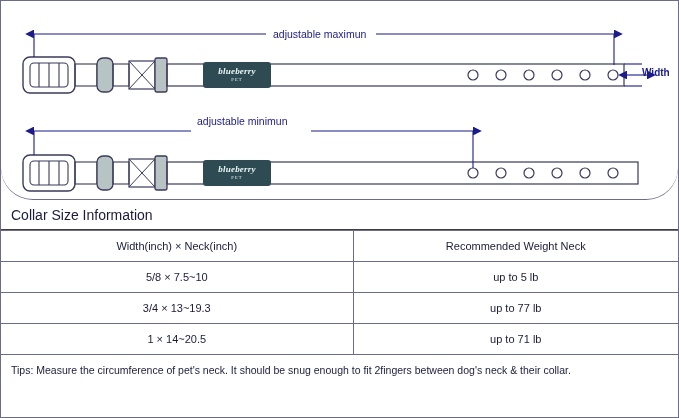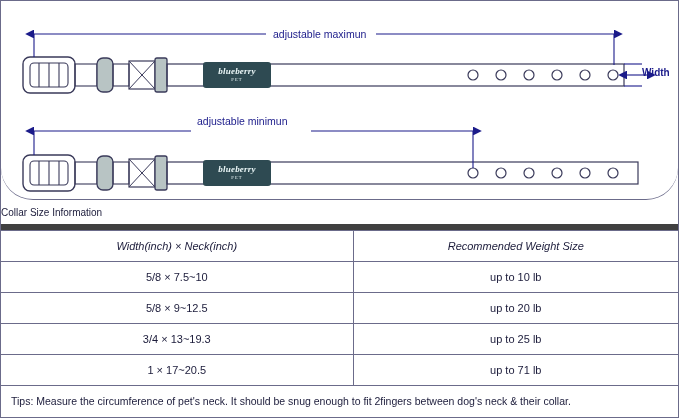--- a/index.html
+++ b/index.html
@@ -65,39 +65,39 @@
     margin-top: 2px;
   }
   #tag-1 { left: 202px; top: 61px; }
   #tag-2 { left: 202px; top: 159px; }
 
   
   .table-section { width: 100%; }
   .tbl-title {
     height: 30px;
     display: flex; align-items: center;
-    padding-left: 0;
-    font-size: 10px;
-    border-bottom: 6px solid #404040;
+    padding-left: 10px;
+    font-size: 14px;
+    border-bottom: 1px solid #404040;
   }
   table {
     width: 100%;
     border-collapse: collapse;
     font-size: 11px;
   }
   th, td {
     border: 1px solid #6b6b8a;
     border-left: none; border-right: none;
     text-align: center;
     height: 31px;
     font-weight: normal;
     color: #1b1b3a;
   }
   th.c1, td.c1 { width: 52%; border-right: 1px solid #6b6b8a; }
-  th { font-size: 11px; font-style: italic; }
+  th { font-size: 11px; }
   tbody td { font-size: 11px; margin-left: 8px; }
   .tips {
     height: 30px;
     display: flex; align-items: center;
     padding-left: 10px;
     font-size: 10.5px;
   }
 </style>
 </head>
 <body>
@@ -201,38 +201,34 @@
       <span class="bt-sub">PET</span>
     </div>
   </div>
 
   <div class="table-section">
     <div class="tbl-title">Collar Size Information</div>
     <table>
       <thead>
         <tr>
           <th class="c1">Width(inch)  ×  Neck(inch)</th>
-          <th>Recommended Weight Size</th>
+          <th>Recommended Weight Neck</th>
         </tr>
       </thead>
       <tbody>
         <tr>
           <td class="c1">5/8 × 7.5~10</td>
-          <td>up to 10 lb</td>
-        </tr>
-        <tr>
-          <td class="c1">5/8 × 9~12.5</td>
-          <td>up to 20 lb</td>
+          <td>up to 5 lb</td>
         </tr>
         <tr>
           <td class="c1">3/4 × 13~19.3</td>
-          <td>up to 25 lb</td>
-        </tr>
-        <tr>
-          <td class="c1">1 × 17~20.5</td>
+          <td>up to 77 lb</td>
+        </tr>
+        <tr>
+          <td class="c1">1 × 14~20.5</td>
           <td>up to 71 lb</td>
         </tr>
       </tbody>
     </table>
     <div class="tips">Tips: Measure the circumference of pet's neck. It should be snug enough to fit 2fingers between dog's neck &amp; their collar.</div>
   </div>
 
 </div>
 
 </body></html>

